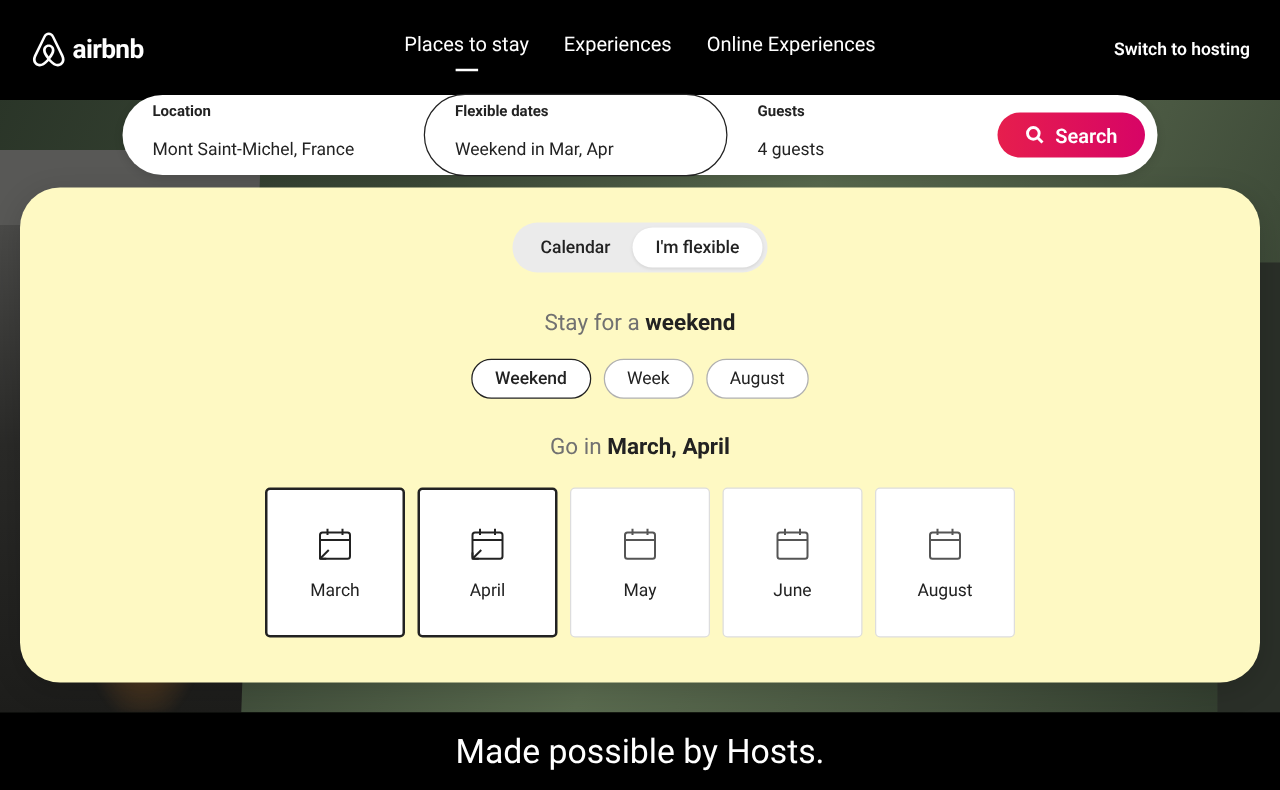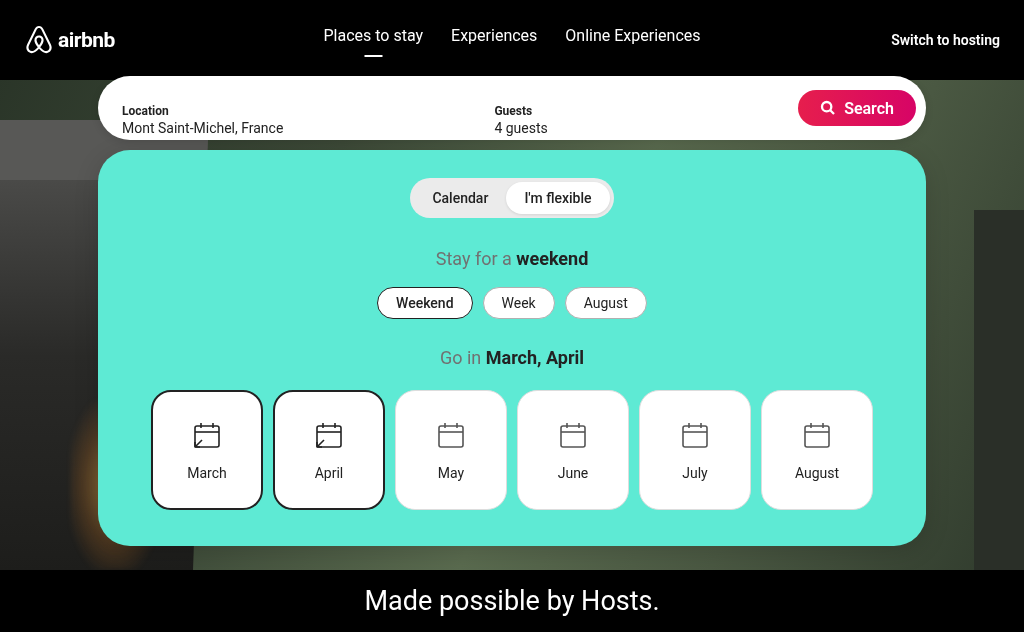--- a/index.html
+++ b/index.html
@@ -16,47 +16,47 @@
   .hosting-link { margin-left: auto; color: #fff; font-size: 14px; font-weight: 600; cursor: pointer; }
 
   
   .hero-bg { position: absolute; top: 70px; left: 0; right: 0; height: 500px; background: linear-gradient(115deg, #2a3528 0%, #3d4a38 30%, #5a6b4f 55%, #4a5842 75%, #2f3a2c 100%); overflow: hidden; }
   .hero-bg::before { content: ""; position: absolute; left: -40px; top: 50px; width: 240px; height: 440px; background: linear-gradient(180deg, #4a4a48 0%, #2a2a28 40%, #1a1a18 100%); transform: skewX(-2deg); border-top: 60px solid #585856; }
   .hero-bg::after { content: ""; position: absolute; right: -30px; top: 140px; width: 80px; height: 360px; background: #2a2f28; }
   .door-glow { position: absolute; left: 70px; top: 330px; width: 90px; height: 170px; background: radial-gradient(ellipse at center, rgba(255,190,80,0.55) 0%, rgba(200,120,40,0.25) 50%, transparent 80%); filter: blur(2px); }
 
   
   .search-bar { position: absolute; top: 76px; left: 50%; transform: translateX(-50%); width: 828px; height: 64px; background: #fff; border-radius: 40px; display: flex; align-items: stretch; box-shadow: 0 2px 8px rgba(0,0,0,0.12); z-index: 20; }
-  .search-cell { flex: 1; padding: 28px 24px; display: flex; flex-direction: column; justify-content: flex-start; position: relative; cursor: pointer; }
+  .search-cell { flex: 1; padding: 12px 24px; display: flex; flex-direction: column; justify-content: flex-end; position: relative; cursor: pointer; }
   .search-cell.dates { border: 1.5px solid #222; border-radius: 40px; background: #fff; margin: -1px 0; }
   .search-label { font-size: 12px; font-weight: 700; color: #222; }
-  .search-value { font-size: 14px; color: #222; margin-top: 2px; white-space: nowrap; }
+  .search-value { font-size: 14px; color: #222; margin-top: 16px; white-space: nowrap; }
   .search-guests { flex: 0.85; }
   .search-btn { align-self: center; margin: 0 10px 0 4px; height: 36px; padding: 0 22px; border: none; border-radius: 28px; background: linear-gradient(90deg, #e61e4d 0%, #d70466 100%); color: #fff; font-size: 16px; font-weight: 600; display: flex; align-items: center; gap: 8px; cursor: pointer; }
   .search-btn svg { width: 16px; height: 16px; stroke: #fff; stroke-width: 3.5; fill: none; }
 
   
-  .panel { position: absolute; top: 150px; left: 50%; transform: translateX(-50%); width: 828px; background: #5eead4; border-radius: 32px; padding: 28px 32px 36px; box-shadow: 0 6px 24px rgba(0,0,0,0.15); z-index: 15; }
+  .panel { position: absolute; top: 150px; left: 50%; transform: translateX(-50%); width: 992px; background: #fef9c3; border-radius: 32px; padding: 28px 32px 36px; box-shadow: 0 6px 24px rgba(0,0,0,0.15); z-index: 15; }
 
   .toggle { margin: 0 auto; width: fit-content; background: #ebebeb; border-radius: 28px; padding: 4px; display: flex; }
   .toggle-opt { padding: 8px 18px; font-size: 14px; font-weight: 500; border-radius: 24px; cursor: pointer; color: #222; }
   .toggle-opt.active { background: #fff; box-shadow: 0 1px 3px rgba(0,0,0,0.1); }
 
   .stay-for { text-align: center; margin-top: 30px; font-size: 18px; color: #717171; }
   .stay-for b { color: #222; font-weight: 700; }
 
   .duration { display: flex; justify-content: center; gap: 10px; margin-top: 18px; }
   .dur-pill { padding: 7px 18px; border: 1px solid #b0b0b0; border-radius: 24px; font-size: 14px; color: #222; cursor: pointer; background: #fff; }
   .dur-pill.active { border: 1.5px solid #222; font-weight: 500; }
 
   .go-in { text-align: center; margin-top: 28px; font-size: 18px; color: #717171; }
   .go-in b { color: #222; font-weight: 700; }
 
   .months { display: flex; gap: 10px; margin-top: 22px; justify-content: center; }
-  .month-card { width: 112px; height: 120px; border: 1px solid #ddd; border-radius: 20px; display: flex; flex-direction: column; align-items: center; justify-content: center; gap: 14px; cursor: pointer; background: #fff; color: #222; }
+  .month-card { width: 112px; height: 120px; border: 1px solid #ddd; border-radius: 4px; display: flex; flex-direction: column; align-items: center; justify-content: center; gap: 14px; cursor: pointer; background: #fff; color: #222; }
   .month-card.selected { border: 2px solid #222; }
   .month-card svg { width: 32px; height: 32px; stroke: #555; stroke-width: 1.6; fill: none; }
   .month-card.selected svg { stroke: #222; }
   .month-label { font-size: 14px; }
 
   
   .tagline { position: absolute; bottom: 0; left: 0; right: 0; height: 62px; background: #000; color: #fff; font-size: 27px; display: flex; align-items: center; justify-content: center; }
 </style>
 </head>
 <body>
@@ -77,20 +77,24 @@
 </div>
 
 <div class="hero-bg">
   <div class="door-glow"></div>
 </div>
 
 <div class="search-bar">
   <div class="search-cell">
     <span class="search-label">Location</span>
     <span class="search-value">Mont Saint-Michel, France</span>
+  </div>
+  <div class="search-cell dates">
+    <span class="search-label">Flexible dates</span>
+    <span class="search-value">Weekend in Mar, Apr</span>
   </div>
   <div class="search-cell search-guests">
     <span class="search-label">Guests</span>
     <span class="search-value">4 guests</span>
   </div>
   <button class="search-btn">
     <svg viewBox="0 0 24 24">
         <circle cx="10" cy="10" r="7"></circle>
         <line x1="21" y1="21" x2="15" y2="15"></line>
       </svg>
@@ -159,27 +163,18 @@
         </svg>
       <span class="month-label">June</span>
     </div>
     <div class="month-card">
       <svg viewBox="0 0 32 32">
           <rect x="4" y="7" width="24" height="21" rx="2"></rect>
           <line x1="4" y1="13" x2="28" y2="13"></line>
           <line x1="10" y1="4" x2="10" y2="9"></line>
           <line x1="22" y1="4" x2="22" y2="9"></line>
         </svg>
-      <span class="month-label">July</span>
-    </div>
-    <div class="month-card">
-      <svg viewBox="0 0 32 32">
-          <rect x="4" y="7" width="24" height="21" rx="2"></rect>
-          <line x1="4" y1="13" x2="28" y2="13"></line>
-          <line x1="10" y1="4" x2="10" y2="9"></line>
-          <line x1="22" y1="4" x2="22" y2="9"></line>
-        </svg>
       <span class="month-label">August</span>
     </div>
   </div>
 </div>
 
 <div class="tagline">Made possible by Hosts.</div>
 
 </body></html>

